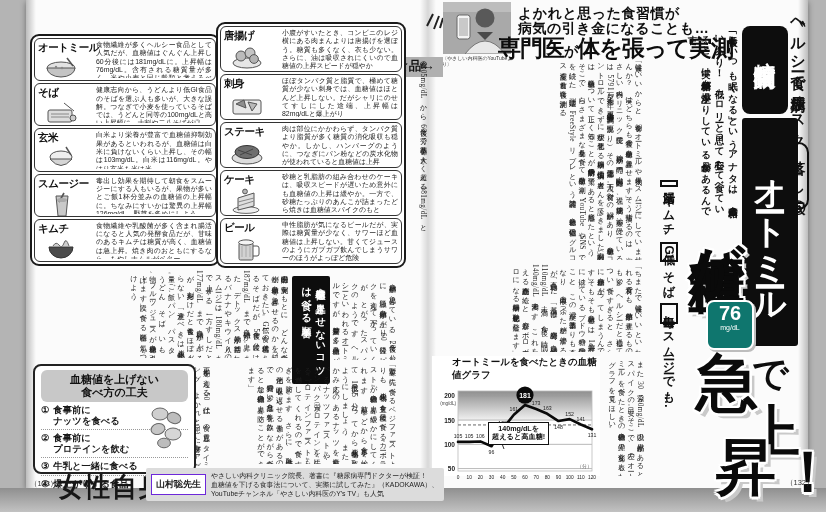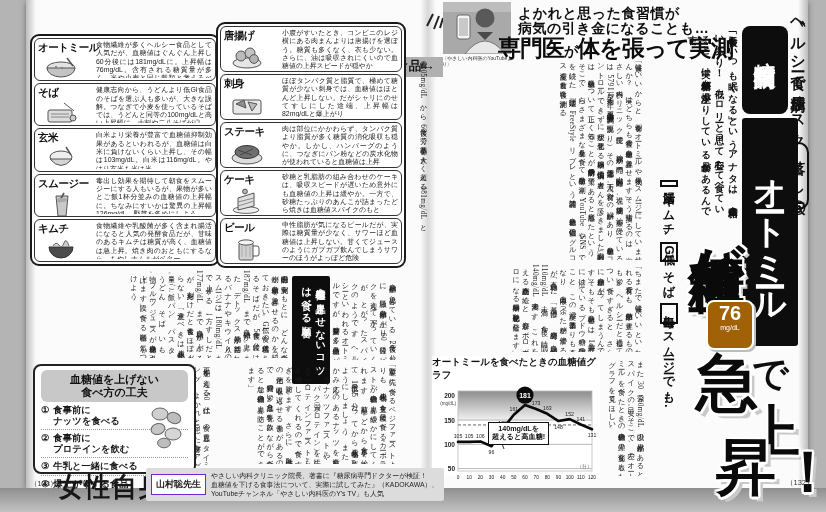--- a/index.html
+++ b/index.html
@@ -46,34 +46,34 @@
   .leadtxt{writing-mode:vertical-rl;font-size:9.5px;line-height:13.5px;font-weight:bold;color:#111;overflow:hidden;letter-spacing:.5px;}
   .oatbar{background:#0d0d0d;border-radius:3px;display:flex;align-items:center;justify-content:center;}
   .oatbar .t{writing-mode:vertical-rl;color:#fff;font-size:33px;font-weight:bold;letter-spacing:0px;line-height:52px;}
   .de{font-size:36px;font-weight:900;color:#0d0d0d;}
   .subheadv{writing-mode:vertical-rl;font-size:12px;line-height:27px;font-weight:bold;color:#0f0f0f;overflow:hidden;letter-spacing:.5px;}
   .subheadv .bx{border:2px solid #0f0f0f;padding:1px 0;margin-block-end:2px;}
   .hmain{writing-mode:vertical-rl;font-weight:900;color:#0a0a0a;
     text-shadow:2px 0 0 #fff,-2px 0 0 #fff,0 2px 0 #fff,0 -2px 0 #fff,2px 2px 0 #fff,-2px -2px 0 #fff,2px -2px 0 #fff,-2px 2px 0 #fff,4px 4px 0 #c9c9c9;}
   .bglyph{position:absolute;font-weight:900;color:#0a0a0a;line-height:1;
     text-shadow:2.5px 0 0 #fff,-2.5px 0 0 #fff,0 2.5px 0 #fff,0 -2.5px 0 #fff,2px 2px 0 #fff,-2px -2px 0 #fff,2px -2px 0 #fff,-2px 2px 0 #fff,5px 5px 0 #c9c9c9;}
-  .badge76{background:#a16207;border:2px solid #fff;border-radius:8px;color:#fff;text-align:center;
+  .badge76{background:#0f766e;border:2px solid #fff;border-radius:8px;color:#fff;text-align:center;
     box-shadow:2px 2px 0 #bdbdbd;}
   .badge76 .val{font-size:20px;font-weight:bold;line-height:22px;}
   .badge76 .unit{font-size:7px;line-height:8px;}
 
   .kicker{font-size:14px;line-height:15.5px;font-weight:bold;color:#0f0f0f;letter-spacing:.5px;}
   .kickerbig{font-weight:900;color:#0c0c0c;letter-spacing:-1px;white-space:nowrap;}
   .kickerbig .b{font-size:23px;} .kickerbig .s{font-size:14px;}
 
   .caption{font-size:5px;color:#333;letter-spacing:0;}
 
   
   .chart{background:#fff;}
-  .charttitle{font-size:9.5px;font-weight:bold;color:#111;letter-spacing:0;margin-bottom:1px;}
+  .charttitle{font-size:9.5px;font-weight:bold;color:#111;letter-spacing:0;margin-bottom:1px;margin-left:20px;}
   .callout{position:absolute;border:1.5px solid #111;background:#fff;font-size:7.2px;line-height:8.4px;
     font-weight:bold;text-align:center;padding:2px 3px;color:#111;}
 
   .docbox{background:#dcdcdc;display:flex;align-items:center;gap:5px;padding:3px 5px;border-radius:2px;}
   .docname{background:#fff;border:1px solid #6d28d9;font-size:9px;font-weight:bold;padding:3px 4px;color:#222;white-space:nowrap;}
   .docbio{font-size:6.9px;line-height:9px;color:#222;}
   .logo{font-family:"Liberation Serif",serif;font-weight:bold;font-size:25px;color:#161616;letter-spacing:2px;transform:scaleY(1.08);}
   .pageno{font-size:7.5px;color:#333;}
   svg{display:block;}
 </style>

